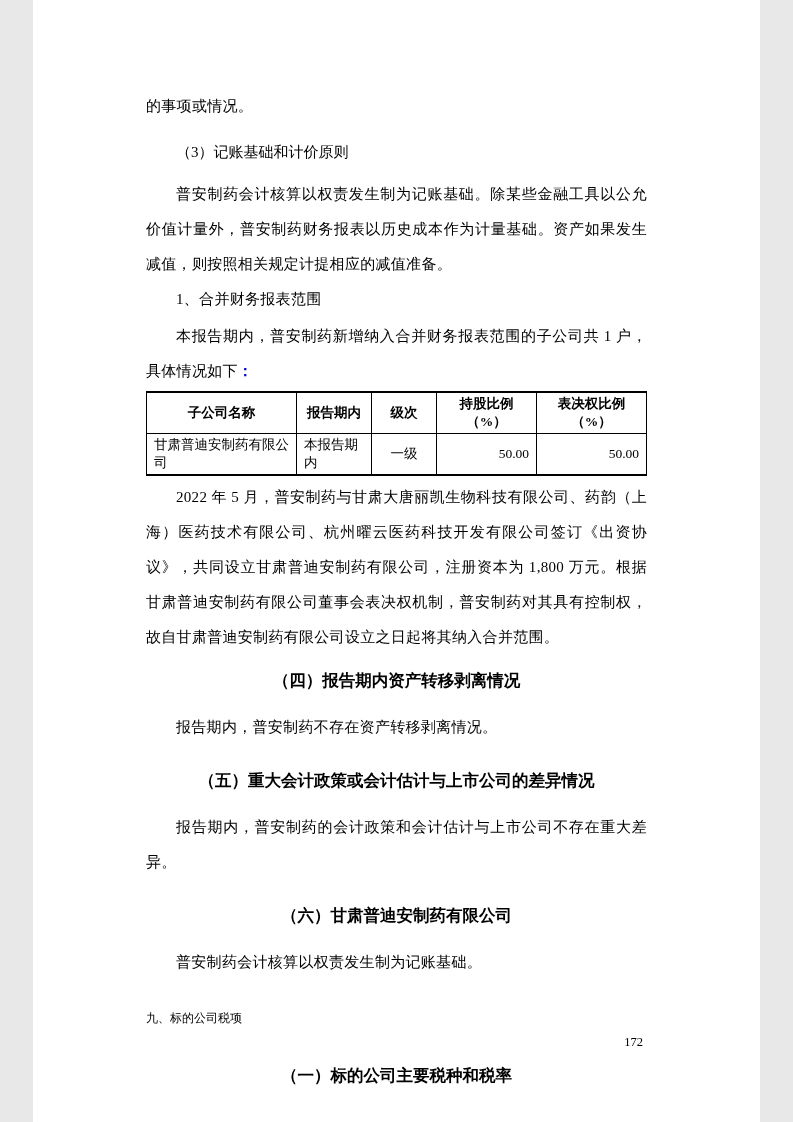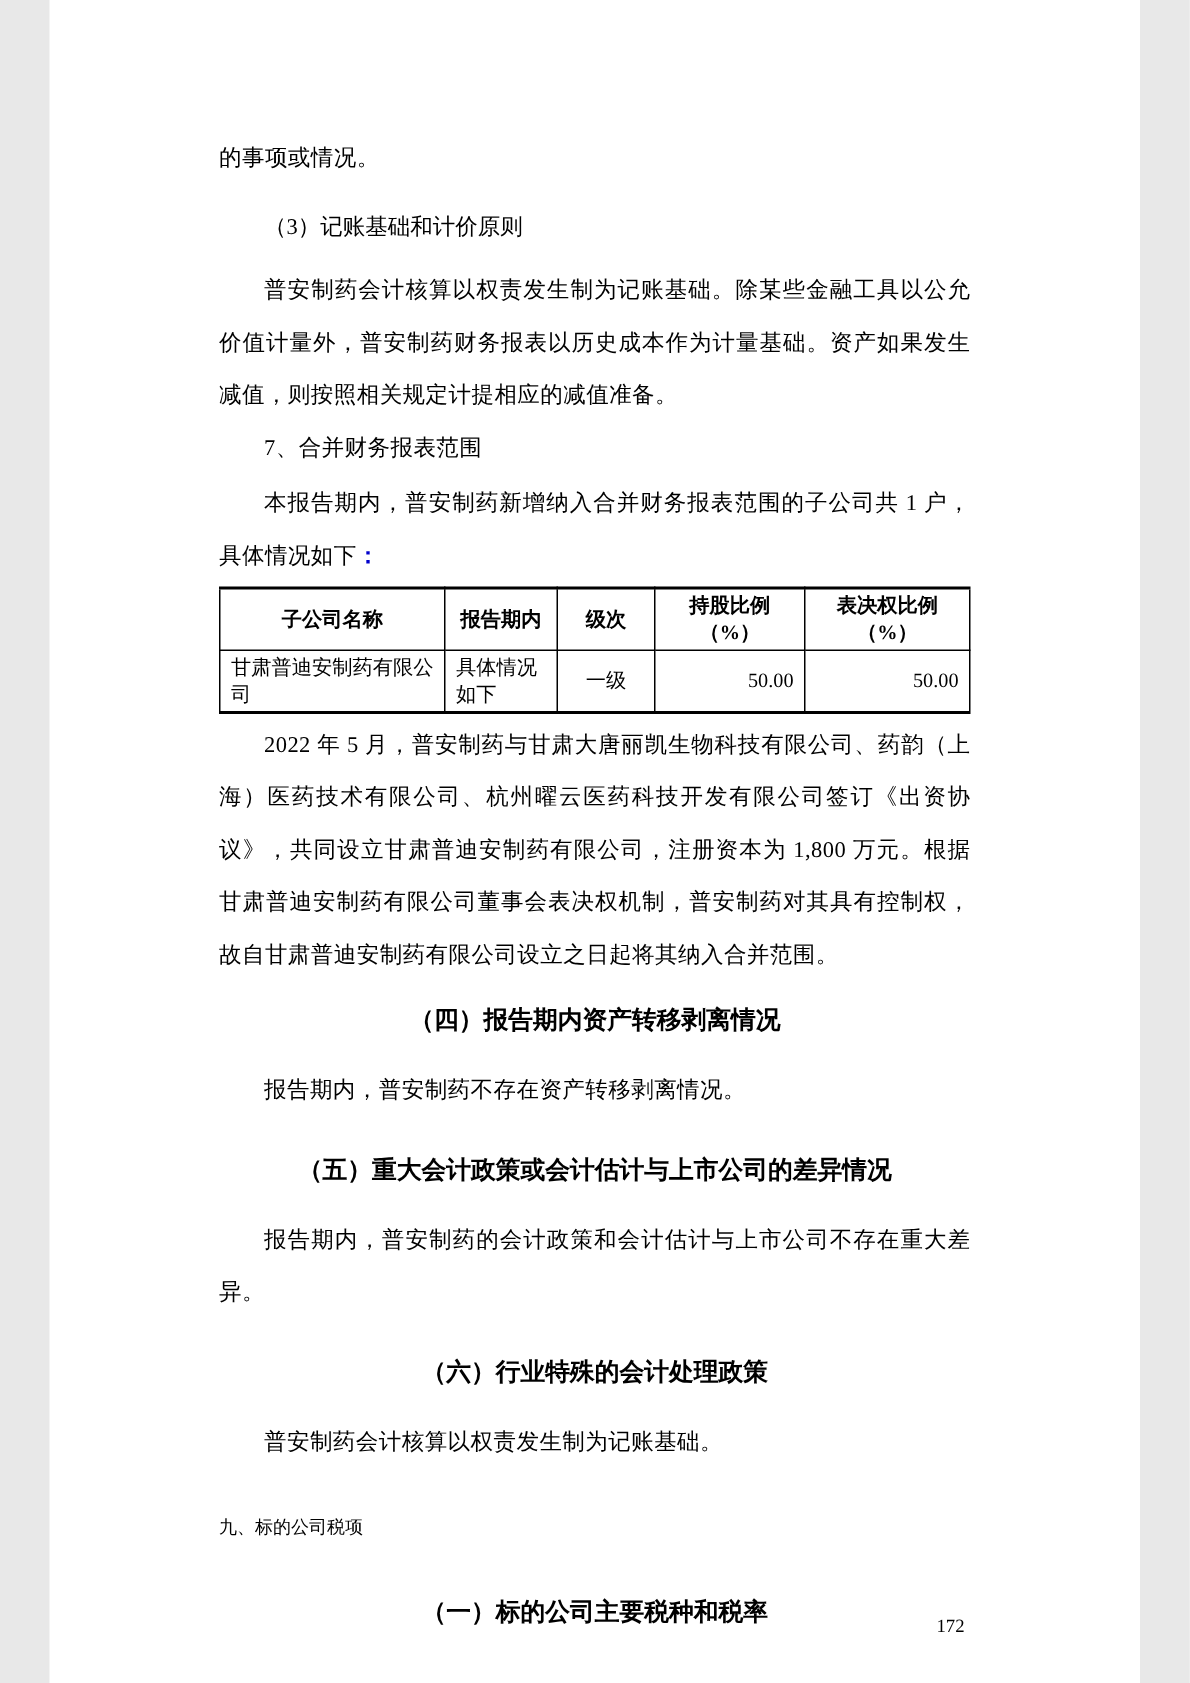--- a/index.html
+++ b/index.html
@@ -74,38 +74,38 @@
   .h-bold-lg {
     font-family: "Liberation Sans", "DejaVu Sans", sans-serif;
     font-weight: 400;
     font-size: 12px;
     line-height: 36px;
     margin: 20px 0 0 0;
   }
   .para-after-heading { margin-top: 12px; }
   .page-number {
     position: absolute;
-    top: 1076px;
+    top: 1034px;
     right: 117px;
     font-size: 12.5px;
     line-height: 16px;
   }
 </style>
 </head>
 <body>
 
 <div class="page">
 
   <p class="body-text">的事项或情况。</p>
 
   <p class="sub-heading">（3）记账基础和计价原则</p>
 
   <p class="body-text indent mt-sm">普安制药会计核算以权责发生制为记账基础。除某些金融工具以公允价值计量外，普安制药财务报表以历史成本作为计量基础。资产如果发生减值，则按照相关规定计提相应的减值准备。</p>
 
-  <p class="body-text indent" style="margin-top:0;">7、合并财务报表范围</p>
+  <p class="body-text indent" style="margin-top:0;">1、合并财务报表范围</p>
 
   <p class="body-text indent mt-xs"><span>本报告期内，普安制药新增纳入合并财务报表范围的子公司共 1 户，具体情况如下</span><span class="accent-colon" id="accent-colon" style="color: rgb(0, 0, 204);">：</span></p>
 
   <table class="sub-table">
     <colgroup>
       <col style="width:30%">
       <col style="width:15%">
       <col style="width:13%">
       <col style="width:20%">
       <col style="width:22%">
@@ -115,37 +115,37 @@
         <th>子公司名称</th>
         <th>报告期内</th>
         <th>级次</th>
         <th>持股比例（%）</th>
         <th>表决权比例（%）</th>
       </tr>
     </thead>
     <tbody>
       <tr>
         <td class="cell-left">甘肃普迪安制药有限公司</td>
-        <td class="cell-left">具体情况如下</td>
+        <td class="cell-left">本报告期内</td>
         <td class="cell-center">一级</td>
         <td class="cell-right">50.00</td>
         <td class="cell-right">50.00</td>
       </tr>
     </tbody>
   </table>
 
   <p class="body-text indent" style="margin-top:4px;">2022 年 5 月，普安制药与甘肃大唐丽凯生物科技有限公司、药韵（上海）医药技术有限公司、杭州曜云医药科技开发有限公司签订《出资协议》，共同设立甘肃普迪安制药有限公司，注册资本为 1,800 万元。根据甘肃普迪安制药有限公司董事会表决权机制，普安制药对其具有控制权，故自甘肃普迪安制药有限公司设立之日起将其纳入合并范围。</p>
 
   <h3 class="h-bold" style="margin-top:8px;">（四）报告期内资产转移剥离情况</h3>
   <p class="body-text indent para-after-heading">报告期内，普安制药不存在资产转移剥离情况。</p>
 
   <h3 class="h-bold">（五）重大会计政策或会计估计与上市公司的差异情况</h3>
   <p class="body-text indent para-after-heading">报告期内，普安制药的会计政策和会计估计与上市公司不存在重大差异。</p>
 
-  <h3 class="h-bold">（六）行业特殊的会计处理政策</h3>
+  <h3 class="h-bold">（六）甘肃普迪安制药有限公司</h3>
   <p class="body-text indent para-after-heading">普安制药会计核算以权责发生制为记账基础。</p>
 
   <h2 class="h-bold-lg">九、标的公司税项</h2>
 
   <h3 class="h-bold" style="margin-top:22px;">（一）标的公司主要税种和税率</h3>
 
   <div class="page-number">172</div>
 
 </div>
 

